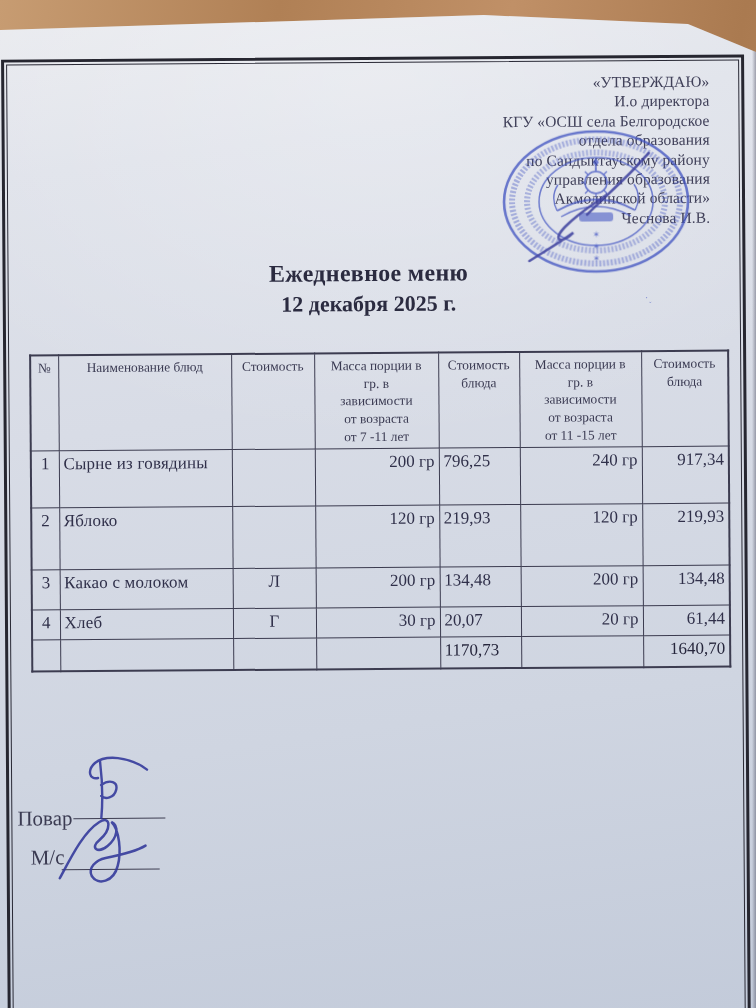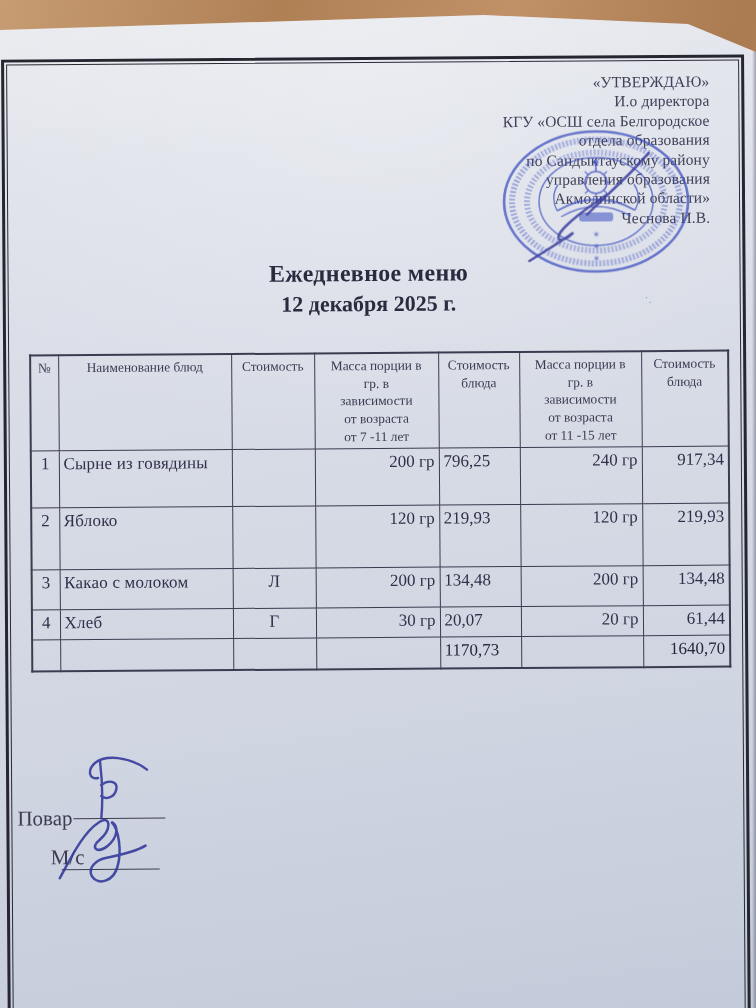--- a/index.html
+++ b/index.html
@@ -190,21 +190,21 @@
         </tr>
       </tbody>
     </table>
 
     <span class="sig-label" style="left:15px;top:795px;margin-top:9px;">Повар</span>
     <span class="sig-line" style="left:71px;top:800px;width:92px;height:16px;"></span>
     <svg class="pen" style="left:55px;top:750px;" width="110" height="72" viewBox="0 0 110 72">
       <path d="M 90,18 C 72,4 48,3 38,11 C 30,18 32,28 41,26 M 43,9 C 45,26 46,45 44,66 M 44,33 C 53,27 61,30 59,38 C 57,46 48,48 44,44" fill="none" stroke="#31379a" stroke-width="2.4" stroke-linecap="round" opacity=".88"></path>
     </svg>
 
-    <span class="sig-label" style="left:28px;top:843px;margin-left:20px;">М/с</span>
+    <span class="sig-label" style="left:28px;top:843px;">М/с</span>
     <span class="sig-line" style="left:59px;top:851px;width:98px;height:16px;"></span>
     <svg class="pen" style="left:45px;top:806px;" width="125" height="82" viewBox="0 0 125 82">
       <path d="M 12,70 C 24,48 36,24 52,14 C 64,7 64,22 52,32 C 42,40 50,46 60,38 C 70,30 72,18 64,14 C 72,22 74,44 70,58 C 66,74 50,78 44,68 C 40,60 48,52 58,50 C 74,47 88,44 98,38" fill="none" stroke="#31379a" stroke-width="2.5" stroke-linecap="round" opacity=".88"></path>
     </svg>
 
   </div>
   <div class="edge-shadow"></div>
 </div>
 
 </body></html>

